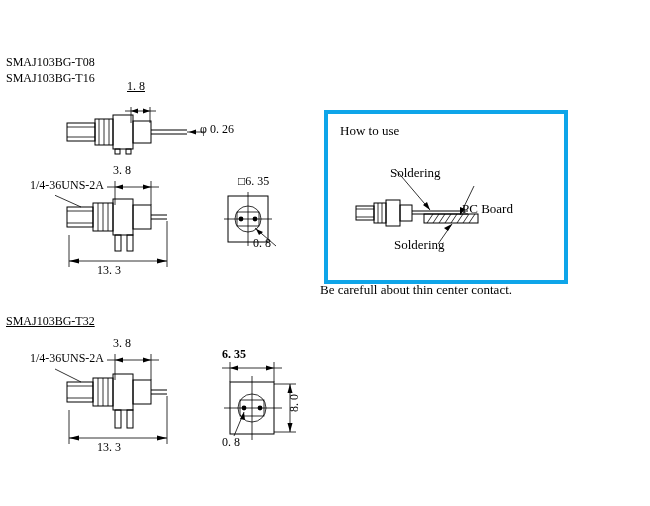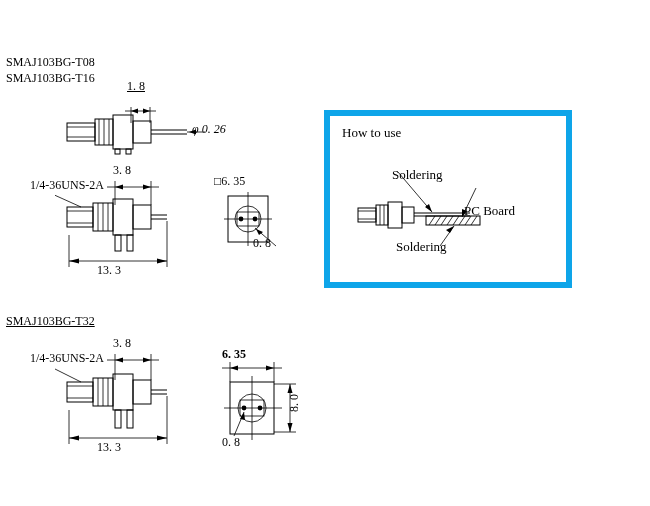--- a/index.html
+++ b/index.html
@@ -41,21 +41,21 @@
     stroke-width: 1;
   }
   .thin {
     stroke: #000;
     fill: none;
     stroke-width: 0.8;
   }
   .fillb { fill: #000; stroke: none; }
   .box-howto {
     position: absolute;
-    border: 6px solid #0ea5e9;
+    border: 4px solid #0ea5e9;
     background: #fff;
   }
 </style>
 </head>
 <body>
 
 <div class="stage">
 
   <div class="lbl" style="left:6px; top:56px;">SMAJ103BG-T08</div>
   <div class="lbl" style="left:6px; top:72px;">SMAJ103BG-T16</div>
@@ -86,21 +86,21 @@
       <line class="stroke" x1="96" y1="49" x2="132" y2="49"></line>
 
       <rect class="stroke" x="60" y="64" width="5" height="5"></rect>
       <rect class="stroke" x="71" y="64" width="5" height="5"></rect>
 
       <line class="thin" x1="132" y1="47" x2="150" y2="47"></line>
       <polygon class="fillb" points="134,47 141,44.5 141,49.5"></polygon>
     </svg>
   </div>
   <div class="lbl" style="left:127px; top:80px;text-decoration:underline;">1. 8</div>
-  <div class="lbl" style="left:192px; top:123px;font-style:italic;">φ 0. 26</div>
+  <div class="lbl" style="left:200px; top:123px;">φ 0. 26</div>
 
   <div style="position:absolute; left:55px; top:175px;">
     <svg width="180" height="100" viewBox="0 0 180 100">
 
       <line class="thin" x1="60" y1="6" x2="60" y2="30"></line>
       <line class="thin" x1="96" y1="6" x2="96" y2="30"></line>
       <line class="thin" x1="52" y1="12" x2="104" y2="12"></line>
       <polygon class="fillb" points="60,12 68,9.5 68,14.5"></polygon>
       <polygon class="fillb" points="96,12 88,9.5 88,14.5"></polygon>
 
@@ -146,21 +146,21 @@
       <circle class="fillb" cx="23" cy="31" r="2.4"></circle>
       <circle class="fillb" cx="37" cy="31" r="2.4"></circle>
 
       <line class="thin" x1="30" y1="4" x2="30" y2="58"></line>
       <line class="thin" x1="6" y1="31" x2="54" y2="31"></line>
 
       <line class="thin" x1="37" y1="40" x2="58" y2="58"></line>
       <polygon class="fillb" points="38,41 45,44 41,47"></polygon>
     </svg>
   </div>
-  <div class="lbl" style="left:214px; top:175px;">□6. 35</div>
+  <div class="lbl" style="left:238px; top:175px;">□6. 35</div>
   <div class="lbl" style="left:253px; top:237px;">0. 8</div>
 
   <div class="box-howto" style="left:324px; top:110px; width:236px; height:166px;">
     <div class="lbl big" style="left:12px; top:10px; position:absolute;">How to use</div>
 
     <div style="position:absolute; left:0; top:0;">
       <svg width="236" height="166" viewBox="0 0 236 166">
 
         <rect class="stroke" x="28" y="92" width="18" height="14"></rect>
         <line class="thin" x1="28" y1="95" x2="46" y2="95"></line>
@@ -193,20 +193,21 @@
         <line class="thin" x1="110" y1="130" x2="124" y2="110"></line>
         <polygon class="fillb" points="124,110 120,117 116,114"></polygon>
       </svg>
     </div>
 
     <div class="lbl big" style="position:absolute; left:62px; top:52px;">Soldering</div>
     <div class="lbl big" style="position:absolute; left:134px; top:88px;">PC Board</div>
     <div class="lbl big" style="position:absolute; left:66px; top:124px;">Soldering</div>
   </div>
 
+  <div class="lbl big" style="left:320px; top:283px;">Be carefull about thin center contact.</div>
 
   <div class="lbl" style="left:6px; top:315px;text-decoration:underline;">SMAJ103BG-T32</div>
 
   <div style="position:absolute; left:55px; top:348px;">
     <svg width="180" height="105" viewBox="0 0 180 105">
 
       <line class="thin" x1="60" y1="6" x2="60" y2="32"></line>
       <line class="thin" x1="96" y1="6" x2="96" y2="32"></line>
       <line class="thin" x1="52" y1="12" x2="104" y2="12"></line>
       <polygon class="fillb" points="60,12 68,9.5 68,14.5"></polygon>

